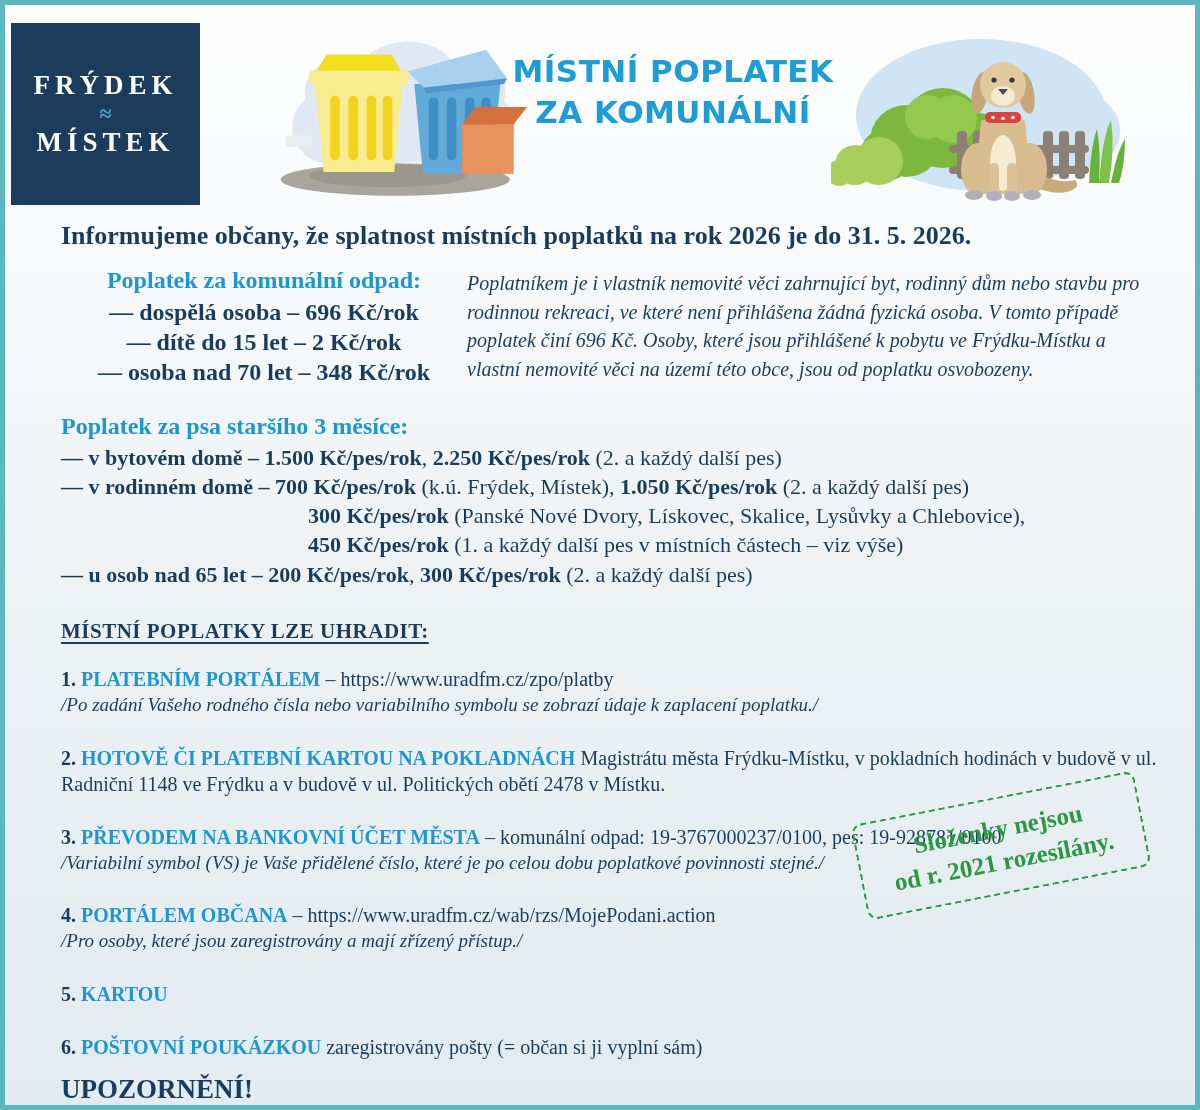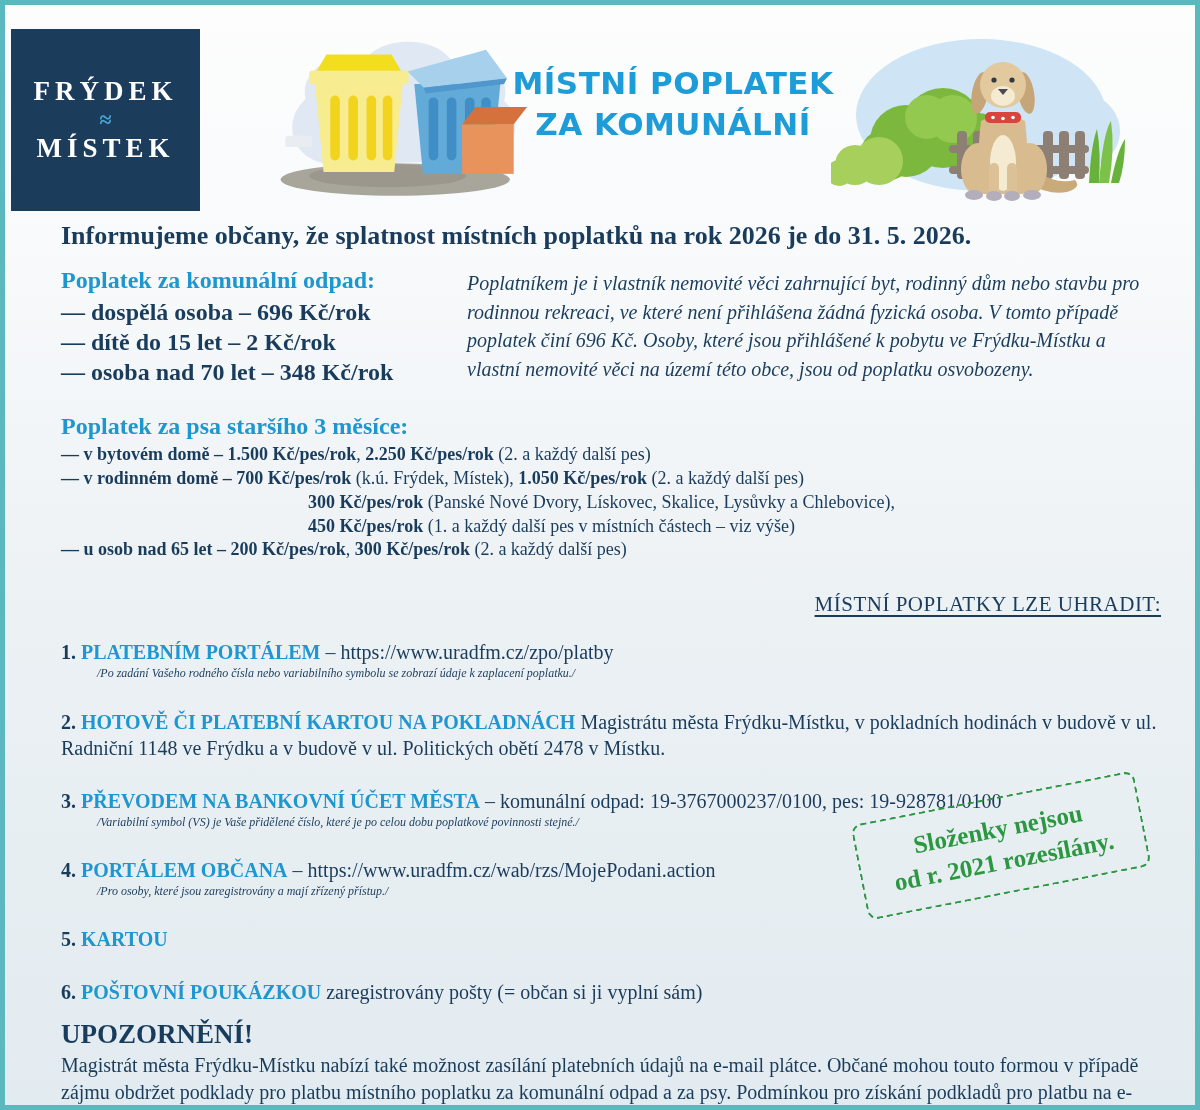--- a/index.html
+++ b/index.html
@@ -4,51 +4,51 @@
 <style>
   html,body{margin:0;padding:0;}
   body{width:1200px;height:1110px;font-family:"Liberation Serif",serif;}
   .page{
     position:relative;width:1200px;height:1110px;box-sizing:border-box;
     border:5px solid #5bb8bf;overflow:hidden;
     background:linear-gradient(180deg,#fdfdfd 0%,#f8fafb 22%,#ecf1f4 55%,#e2ebf0 100%);
   }
   
   .logo{
-    position:absolute;left:6px;top:24px;width:189px;height:182px;
+    position:absolute;left:6px;top:18px;width:189px;height:182px;
     background:#1c3c5c;color:#ffffff;display:flex;flex-direction:column;
     align-items:center;justify-content:center;text-align:center;
   }
   .logo .city{font-size:27px;font-weight:bold;letter-spacing:5px;line-height:1.15;}
   .logo .wave{color:#4aa9d9;font-size:22px;font-weight:bold;line-height:1;margin:2px 0;}
   .bins-illustration{position:absolute;left:266px;top:22px;width:258px;height:180px;}
   .page-title{
     position:absolute;left:492px;top:46px;width:352px;text-align:center;
     color:#1e9cd7;font-family:"DejaVu Sans",sans-serif;font-weight:bold;
-    font-size:31px;line-height:1.33;letter-spacing:0.5px;margin-top:12px;
+    font-size:31px;line-height:1.33;letter-spacing:0.5px;
   }
   .dog-illustration{position:absolute;left:826px;top:28px;width:300px;height:178px;}
   
   .content{position:absolute;left:56px;top:216px;width:1100px;color:#1a3c5c;}
   .intro-heading{font-size:26px;font-weight:bold;margin:0 0 16px 0;white-space:nowrap;}
   .blue-heading{color:#1e96cf;font-size:24px;font-weight:bold;margin:0 0 3px 0;}
   .row{display:flex;}
-  .waste-col{width:406px;flex:0 0 406px;}
+  .waste-col{width:406px;flex:0 0 406px;text-align:center;}
   .fee-line{font-size:24px;font-weight:bold;line-height:1.26;white-space:nowrap;}
   .note{flex:1;font-style:italic;font-size:20px;line-height:1.43;padding-top:2px;}
   .dog-section{margin-top:25px;}
-  .dog-line{font-size:18px;line-height:1.33;white-space:nowrap;}
+  .dog-line{font-size:22px;line-height:1.33;white-space:nowrap;}
   .dog-line.indent{padding-left:247px;}
   .pay-heading{
-    text-align:right;font-size:21px;font-weight:normal;letter-spacing:0.5px;
+    text-align:left;font-size:21px;font-weight:bold;letter-spacing:0.5px;
     text-decoration:underline;text-underline-offset:4px;margin:30px 0 22px 0;
   }
   .pay-item{margin:0 0 27px 0;}
   .pay-line{font-size:20px;line-height:1.3;}
-  .pay-sub{font-style:italic;font-size:12px;line-height:1.35;margin-left:36px;}
+  .pay-sub{font-style:italic;font-size:19px;line-height:1.35;}
   .seg-b{font-weight:bold;}
   .seg-n{font-weight:normal;}
   .seg-blue{font-weight:bold;color:#1e96cf;margin-top:20px;}
   .notice-heading{font-size:27px;font-weight:bold;margin:2px 0 2px 0;}
   .notice-text{font-size:20px;line-height:1.33;margin:0;}
   
   .stamp{
     position:absolute;left:852px;top:792px;width:288px;box-sizing:border-box;
     transform:rotate(-11deg);border:2.5px dashed #2b9740;border-radius:10px;
     padding:14px 10px;text-align:center;color:#2b9740;font-weight:bold;

